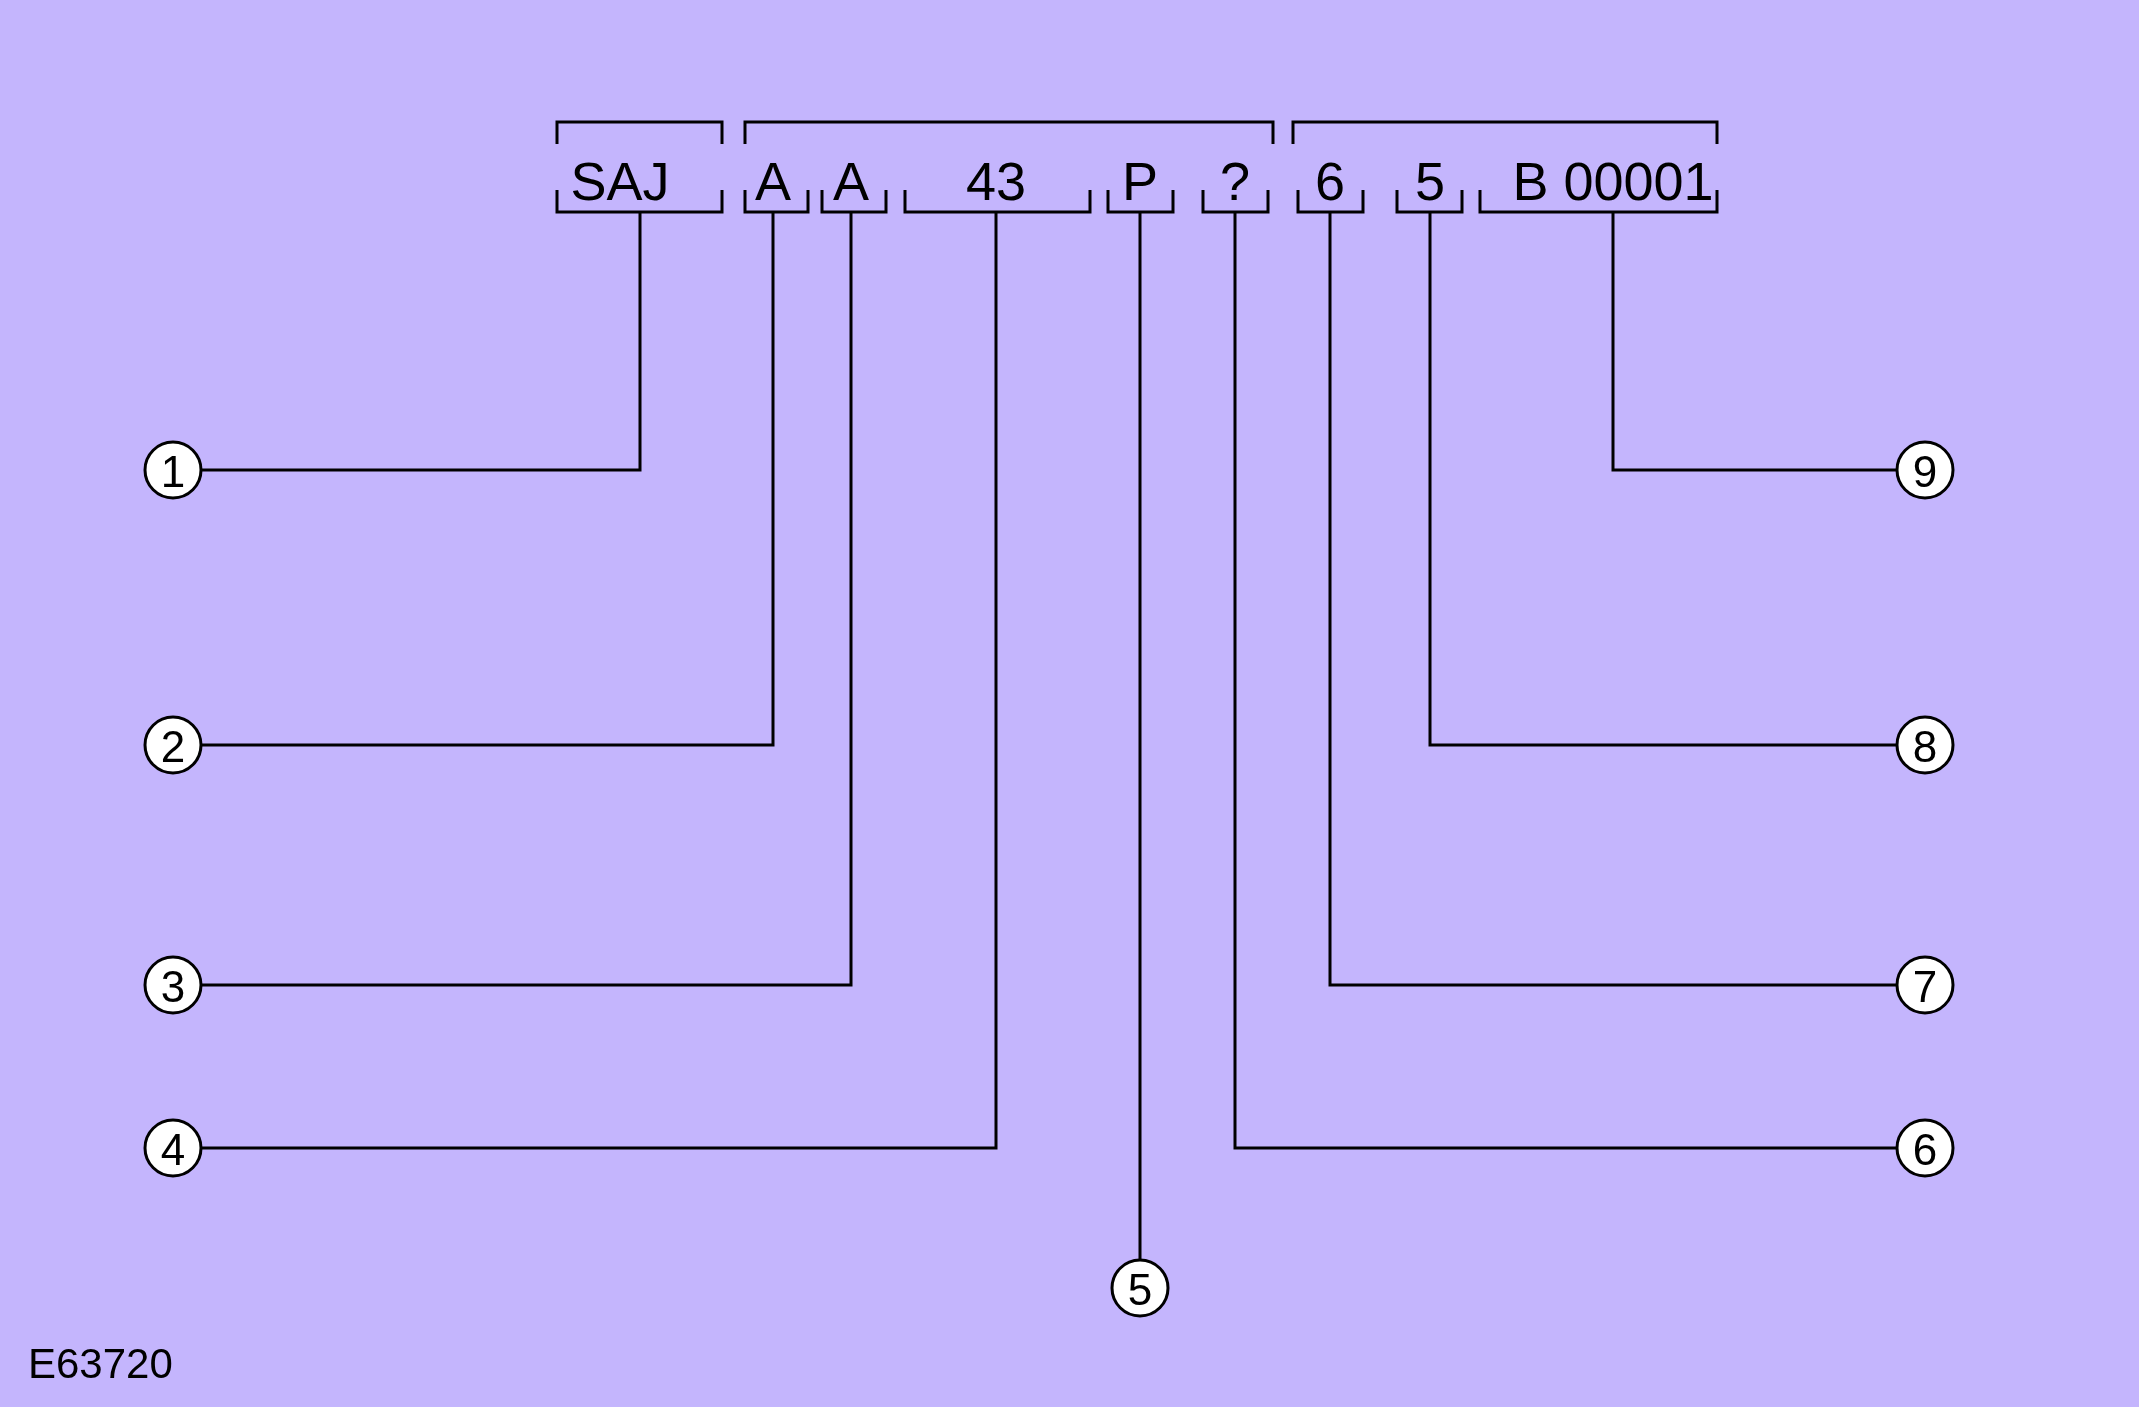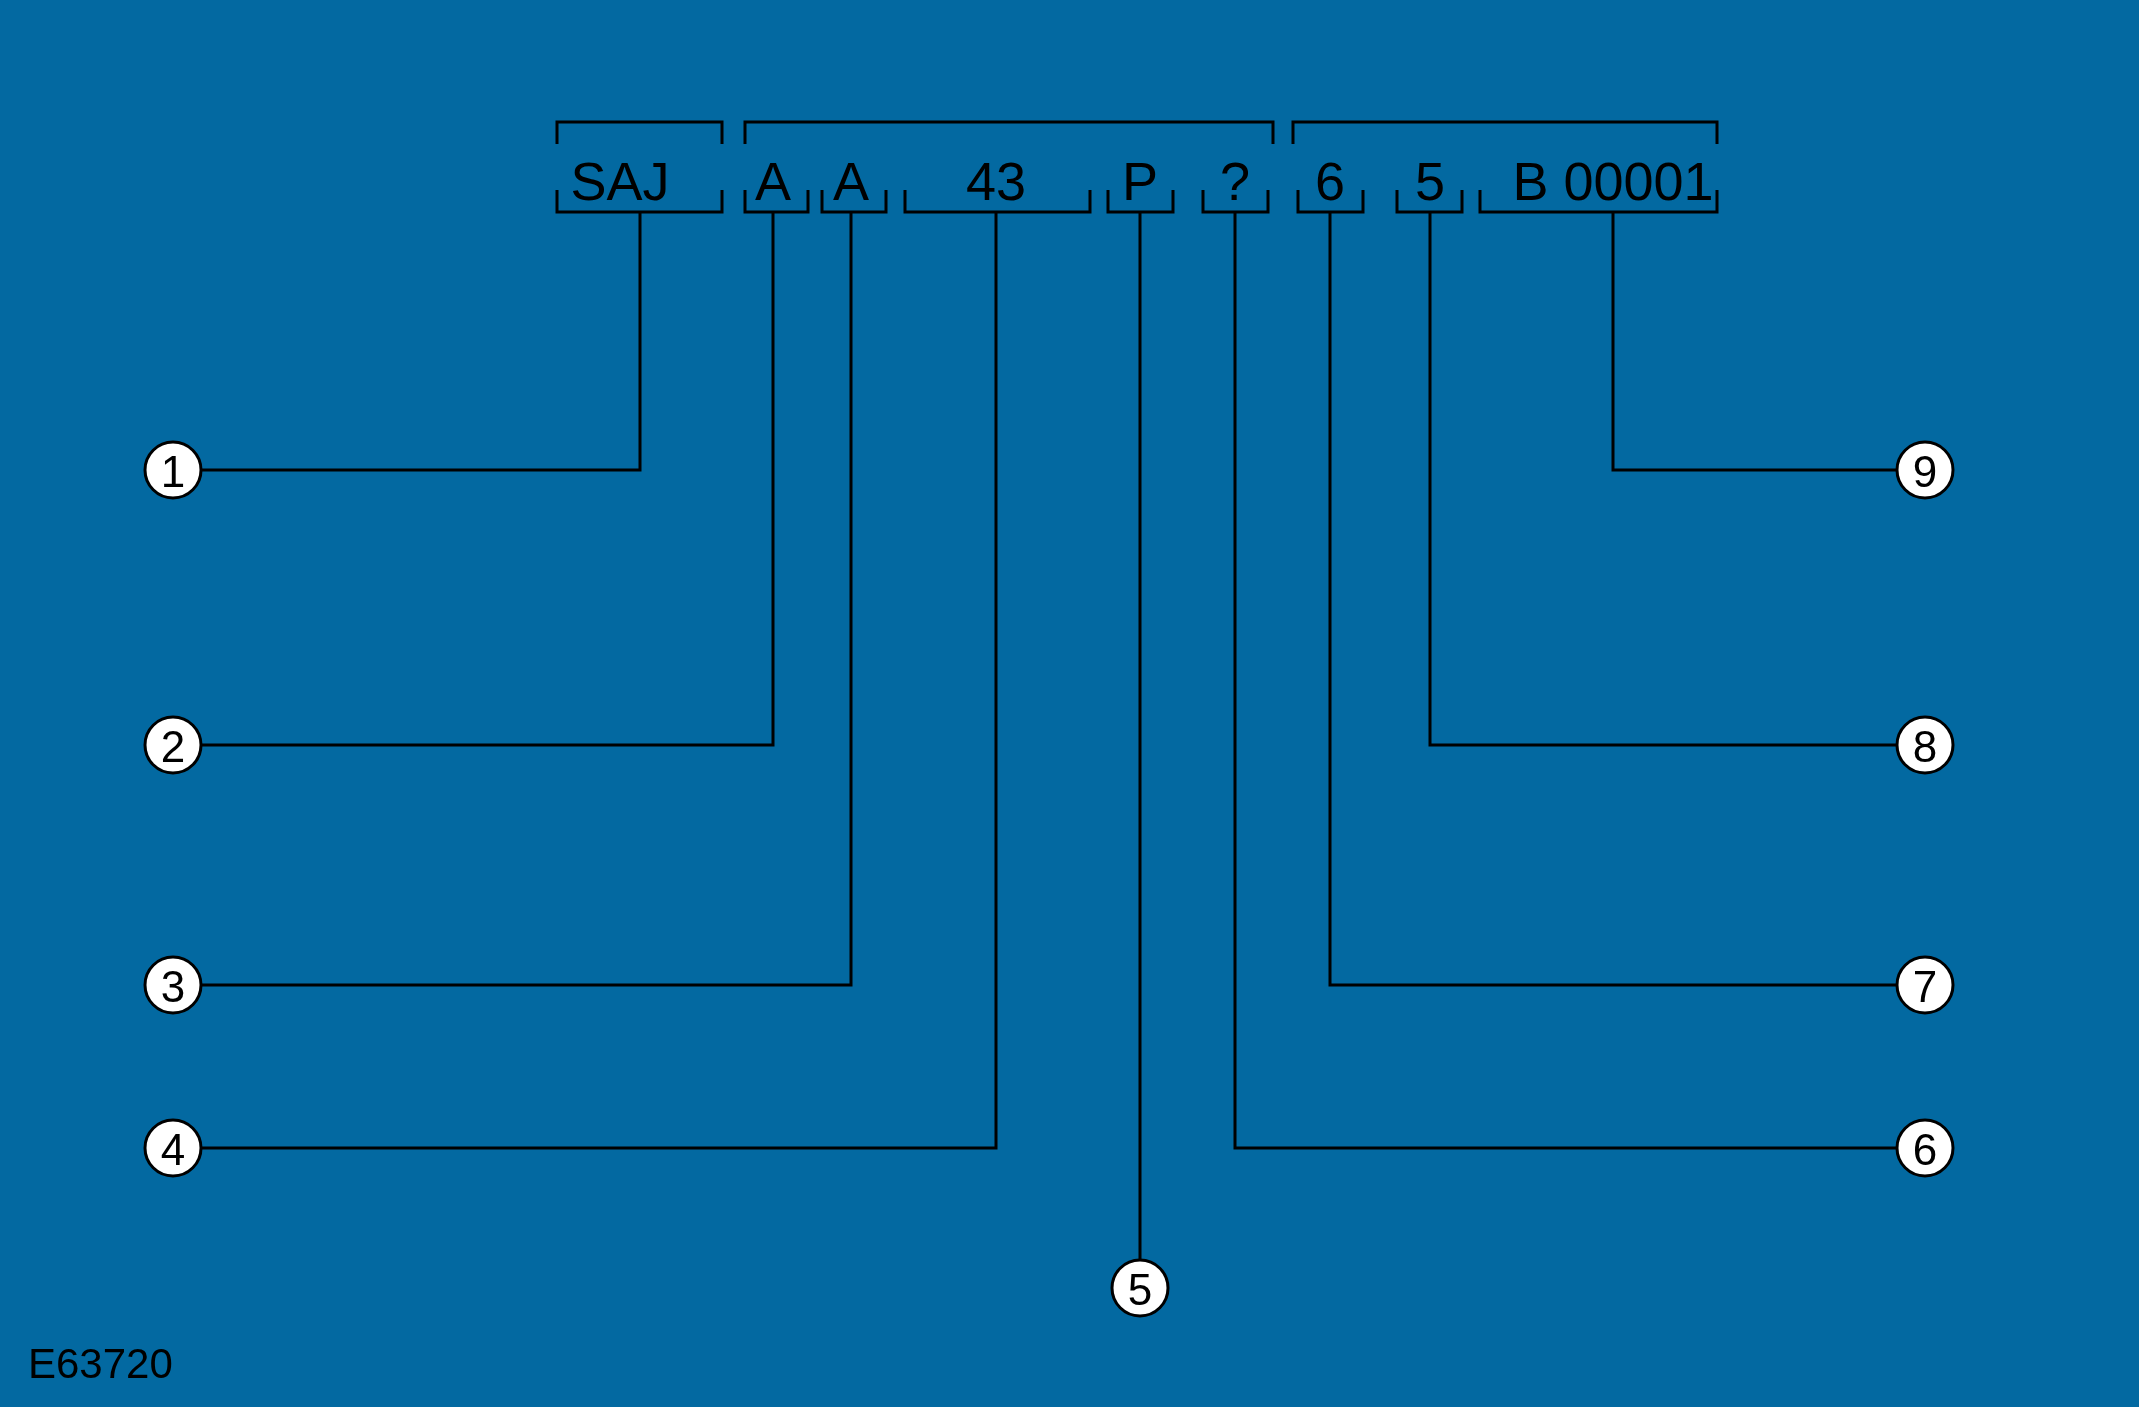--- a/index.html
+++ b/index.html
@@ -9,21 +9,21 @@
     background: #ffffff;
   }
   body {
     font-family: "Liberation Sans", sans-serif;
     color: #000000;
   }
   #stage {
     position: relative;
     width: 2139px;
     height: 1407px;
-    background: #0369a1;
+    background: #c4b5fd;
     overflow: hidden;
   }
   #diagram-svg {
     position: absolute;
     left: 0;
     top: 0;
     width: 2139px;
     height: 1407px;
     display: block;
   }

